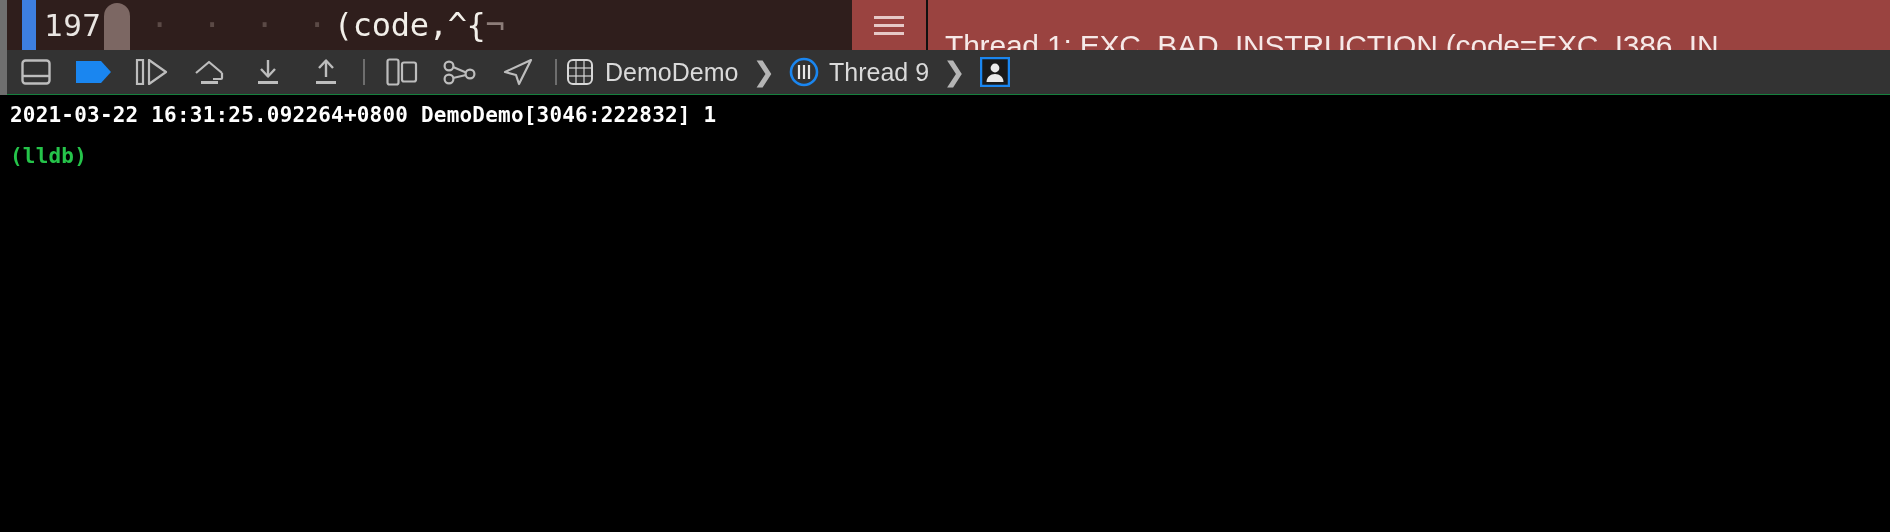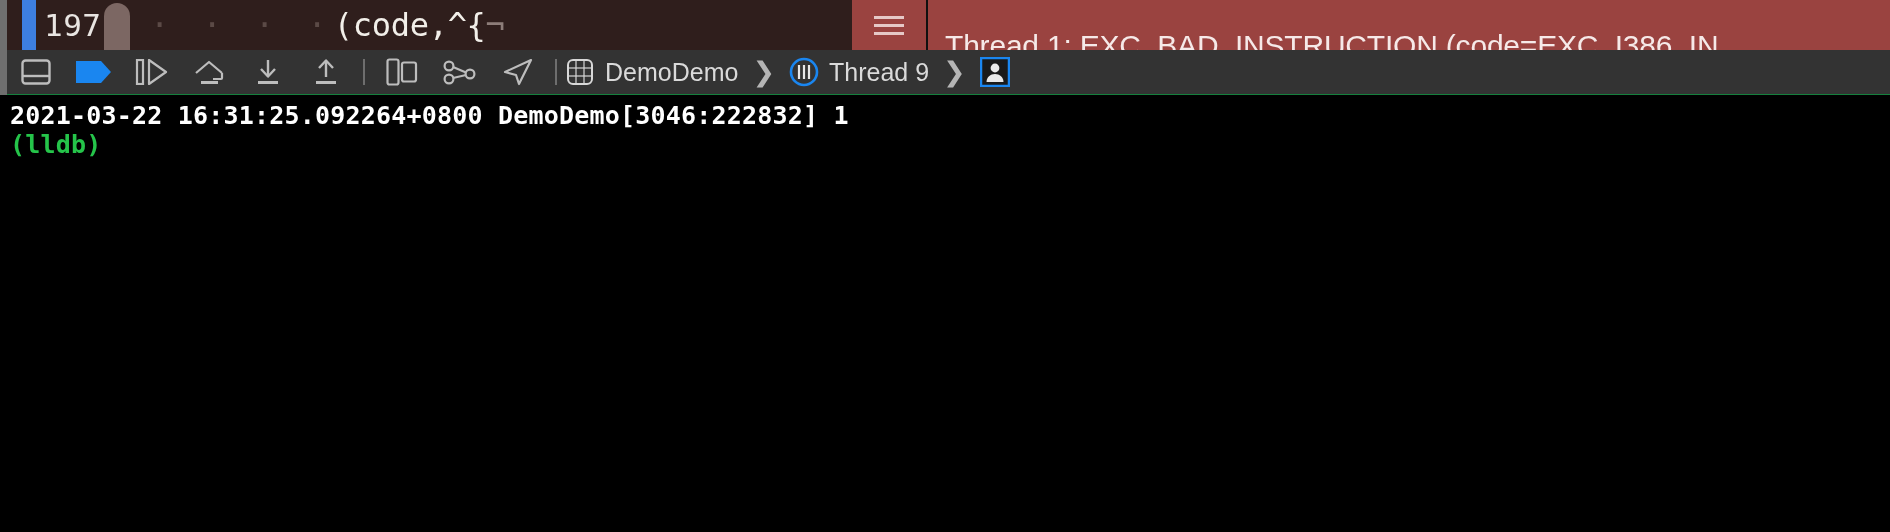--- a/index.html
+++ b/index.html
@@ -89,25 +89,25 @@
   .crumb-sep { color: #b5b5b5; font-size: 27px; padding: 0 4px; }
   .crumb-label { color: #dadada; }
 
   
   .console {
     position: absolute; left: 0; top: 95px; width: 1890px; height: 437px;
     background: #000; padding: 6px 0 0 10px;
   }
   .console-line {
     font-family: "DejaVu Sans Mono", monospace;
-    font-size: 25px; font-weight: bold; line-height: 29px;
+    font-size: 21px; font-weight: bold; line-height: 29px;
     white-space: pre; letter-spacing: .2px;
   }
   .c-white { color: #ffffff; }
-  .c-green { color: #25c44a; }
+  .c-green { color: #25c44a; margin-top: 12px; }
 </style>
 </head>
 <body>
 
 <div id="app">
 
   <div class="code-row">
     <div class="edge-strip"></div>
     <div class="blue-bar"></div>
     <div class="line-number">197</div>

